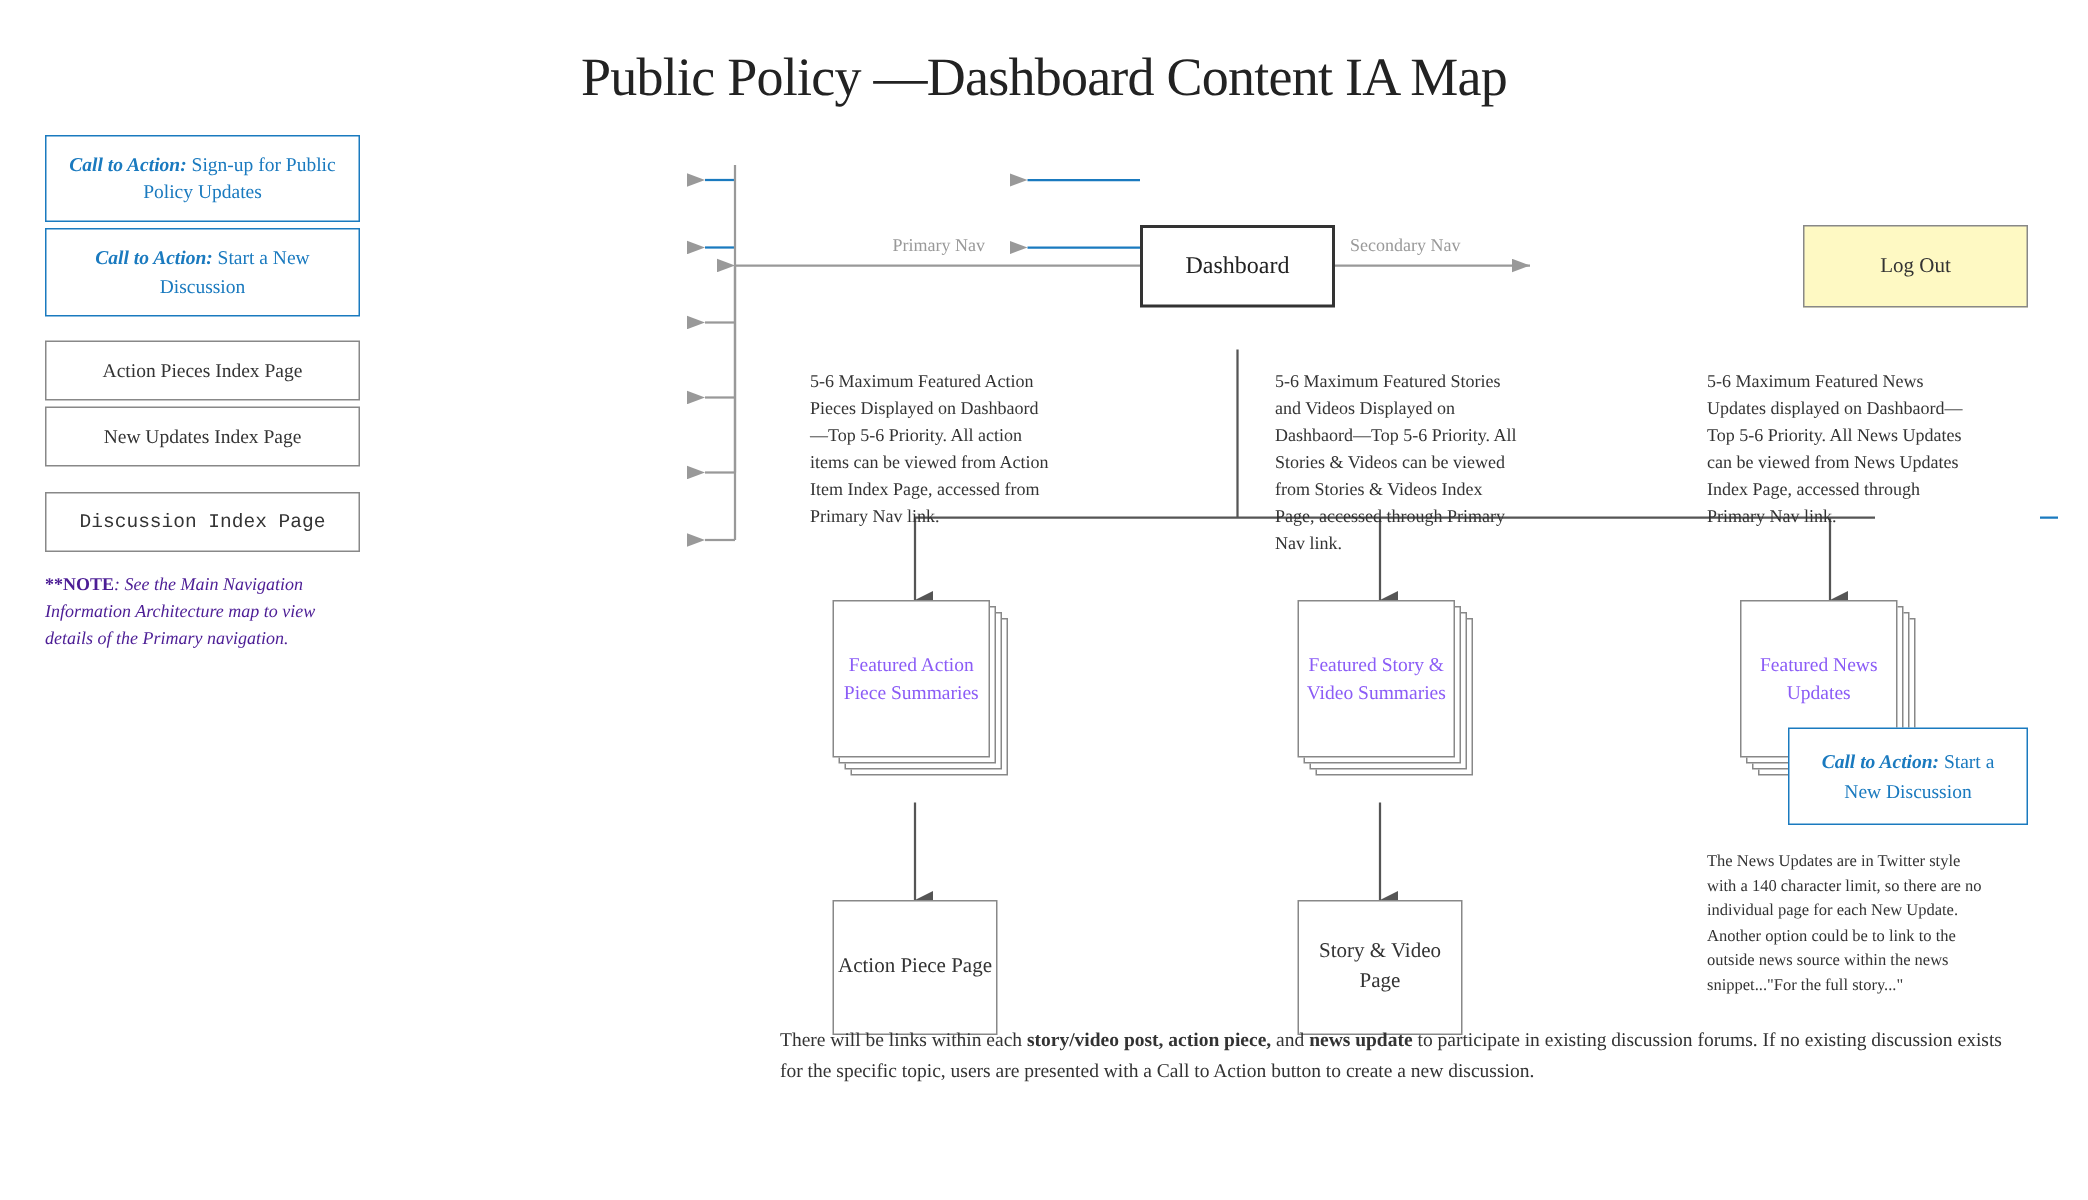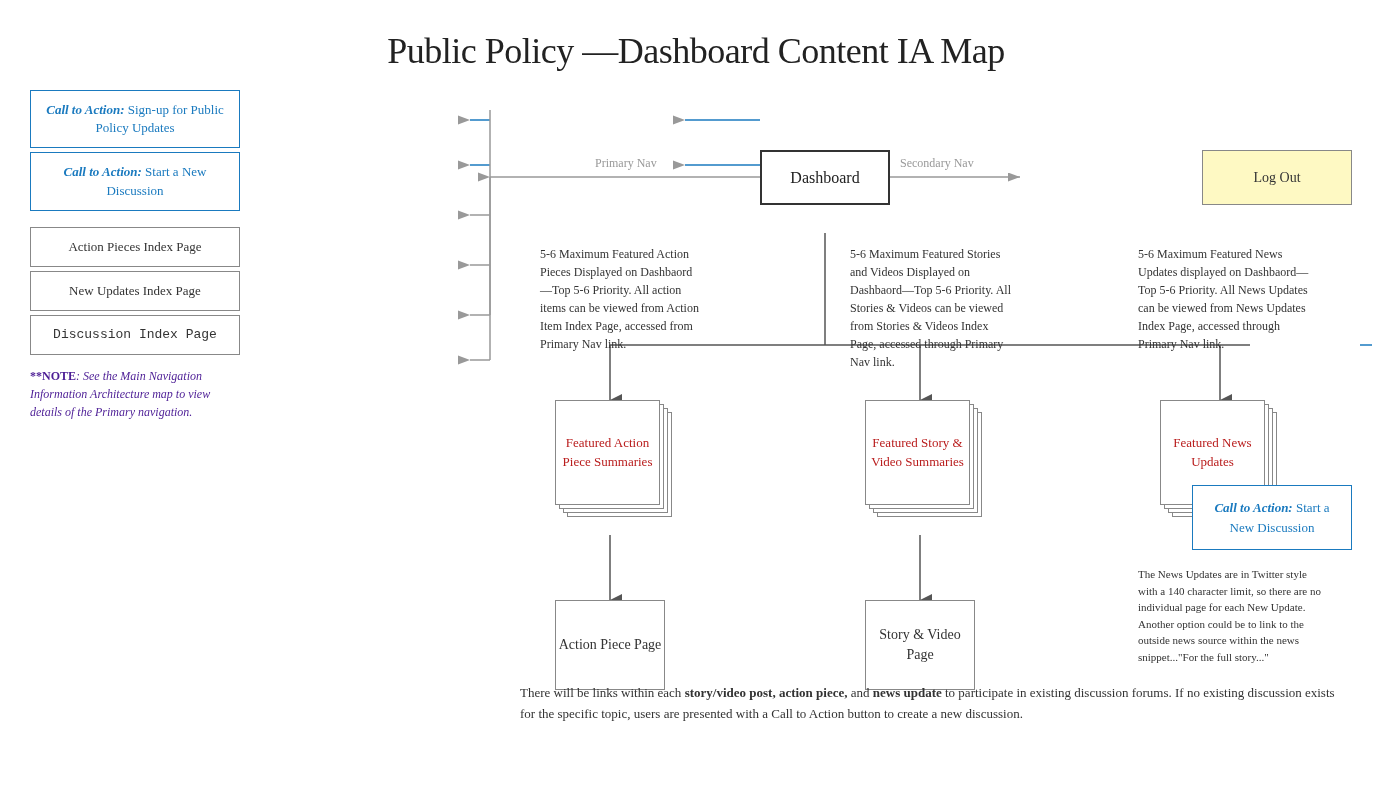--- a/index.html
+++ b/index.html
@@ -122,21 +122,21 @@
       position: absolute;
       border: 1.5px solid #888;
       background: #fff;
       width: 105px;
       height: 105px;
       display: flex;
       align-items: center;
       justify-content: center;
       text-align: center;
       font-size: 13px;
-      color: #b91c1c;
+      color: #8b5cf6;
       line-height: 1.4;
     }
 
     .stacked-box .box-layer:nth-child(1) { top: 12px; left: 12px; }
     .stacked-box .box-layer:nth-child(2) { top: 8px; left: 8px; }
     .stacked-box .box-layer:nth-child(3) { top: 4px; left: 4px; }
     .stacked-box .box-layer:nth-child(4) { top: 0; left: 0; }
 
     
     .page-box {
@@ -228,21 +228,21 @@
   </div>
 
   <div class="sidebar-wrapper" style="margin-top:4px;">
     <div class="sidebar-item cta">
       <span class="cta-label">Call to Action:</span><span> Start a New Discussion</span>
     </div>
   </div>
 
   <div style="margin-top:16px;">
     <div class="sidebar-item" style="margin-bottom:4px;">Action Pieces Index Page</div>
-    <div class="sidebar-item" style="margin-bottom:4px;">New Updates Index Page</div>
+    <div class="sidebar-item" style="margin-bottom:17px;">New Updates Index Page</div>
     <div class="sidebar-item" style="margin-bottom:4px;font-family:Liberation Mono, monospace;">Discussion Index Page</div>
   </div>
 
   <div class="note-text">
     <strong>**NOTE</strong><span>: See the Main Navigation Information Architecture map to view details of the Primary navigation.</span>
   </div>
 </div>
 
 <div class="diagram">
 

